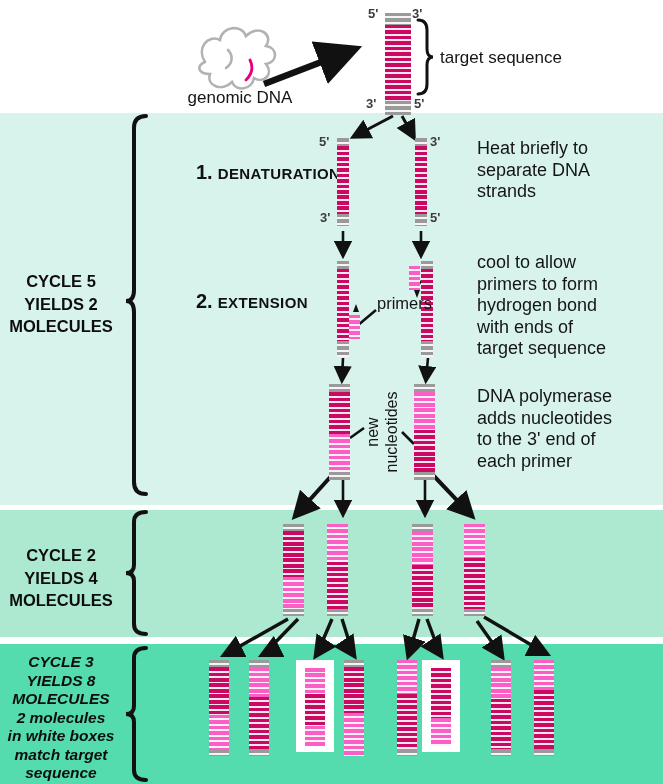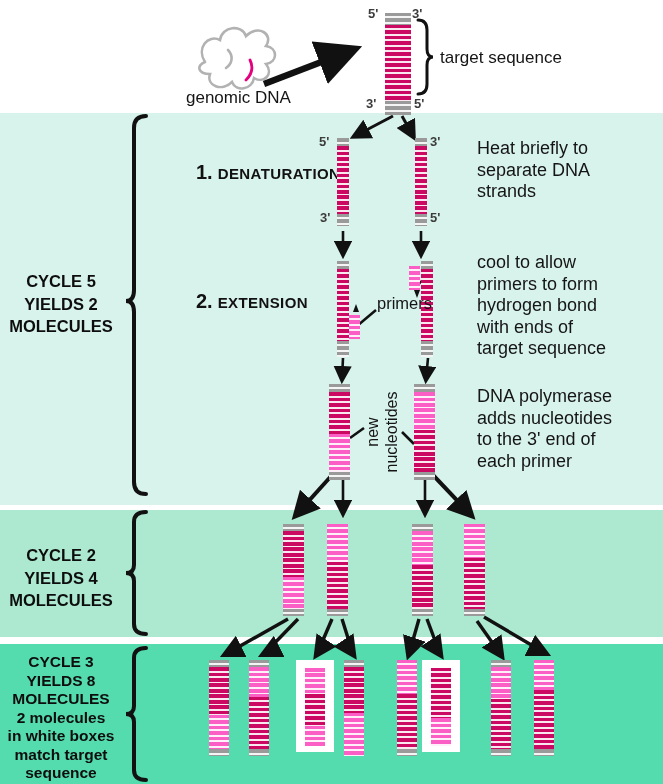--- a/index.html
+++ b/index.html
@@ -21,21 +21,21 @@
   
   .pr{position:absolute;font-size:13px;font-weight:bold;color:#3c3c3c;}
   .cap{position:absolute;font-size:17px;color:#151515;}
   .step{position:absolute;font-weight:bold;color:#111;white-space:nowrap;margin-left:44px;}
   .step .num{font-size:20px;}
   .step .nm{font-size:15px;letter-spacing:.4px;margin-left:5px;}
   .note{position:absolute;left:477px;width:182px;font-size:18px;line-height:21.5px;
         color:#151515;white-space:pre-line;}
   .cyc{position:absolute;left:3px;width:116px;text-align:center;font-weight:bold;
        font-size:16.5px;line-height:22.5px;white-space:pre-line;color:#0d0d0d;}
-  .cyc3{font-size:15.5px;line-height:18.5px;}
+  .cyc3{font-size:15.5px;line-height:18.5px;font-style:italic;}
   .prim-label{position:absolute;font-size:16.5px;color:#151515;}
   .vert{position:absolute;left:335px;top:412px;width:96px;height:40px;text-align:center;
         font-size:16px;line-height:19px;color:#151515;white-space:pre-line;
         transform:rotate(-90deg);}
 </style>
 </head>
 <body>
 
 <div class="stage">
 
@@ -114,21 +114,21 @@
       <line x1="438" y1="651" x2="440" y2="654" marker-end="url(#ah)"></line>
       <line x1="499" y1="652" x2="501" y2="655" marker-end="url(#ah)"></line>
       <line x1="541" y1="651" x2="545" y2="653" marker-end="url(#ah)"></line>
     </g>
 
     <path d="M146,116 Q134,116 134,128 L134,290 Q134,301 126,301 Q134,301 134,312 L134,482 Q134,494 146,494" stroke="#111" stroke-width="4" fill="none" stroke-linecap="round"></path>
     <path d="M146,512 Q134,512 134,522 L134,565 Q134,573 126,573 Q134,573 134,581 L134,624 Q134,634 146,634" stroke="#111" stroke-width="4" fill="none" stroke-linecap="round"></path>
     <path d="M146,648 Q134,648 134,658 L134,706 Q134,714 126,714 Q134,714 134,722 L134,770 Q134,780 146,780" stroke="#111" stroke-width="4" fill="none" stroke-linecap="round"></path>
   </svg>
 
-  <div class="cap" style="left:186px;top:88px;width:132px;text-align:left">genomic DNA</div>
+  <div class="cap" style="left:174px;top:88px;width:132px;text-align:center">genomic DNA</div>
 
   <div class="dna" style="left:385px;top:13px;width:26px;height:102px">
     <i class="g" style="height:12px"></i>
       <i class="d" style="height:76px"></i>
       <i class="g" style="height:14px"></i>
   </div>
   <span class="pr" style="left:368px;top:6px">5'</span>
   <span class="pr" style="left:412px;top:6px">3'</span>
   <span class="pr" style="left:366px;top:96px">3'</span>
   <span class="pr" style="left:414px;top:96px">5'</span>

